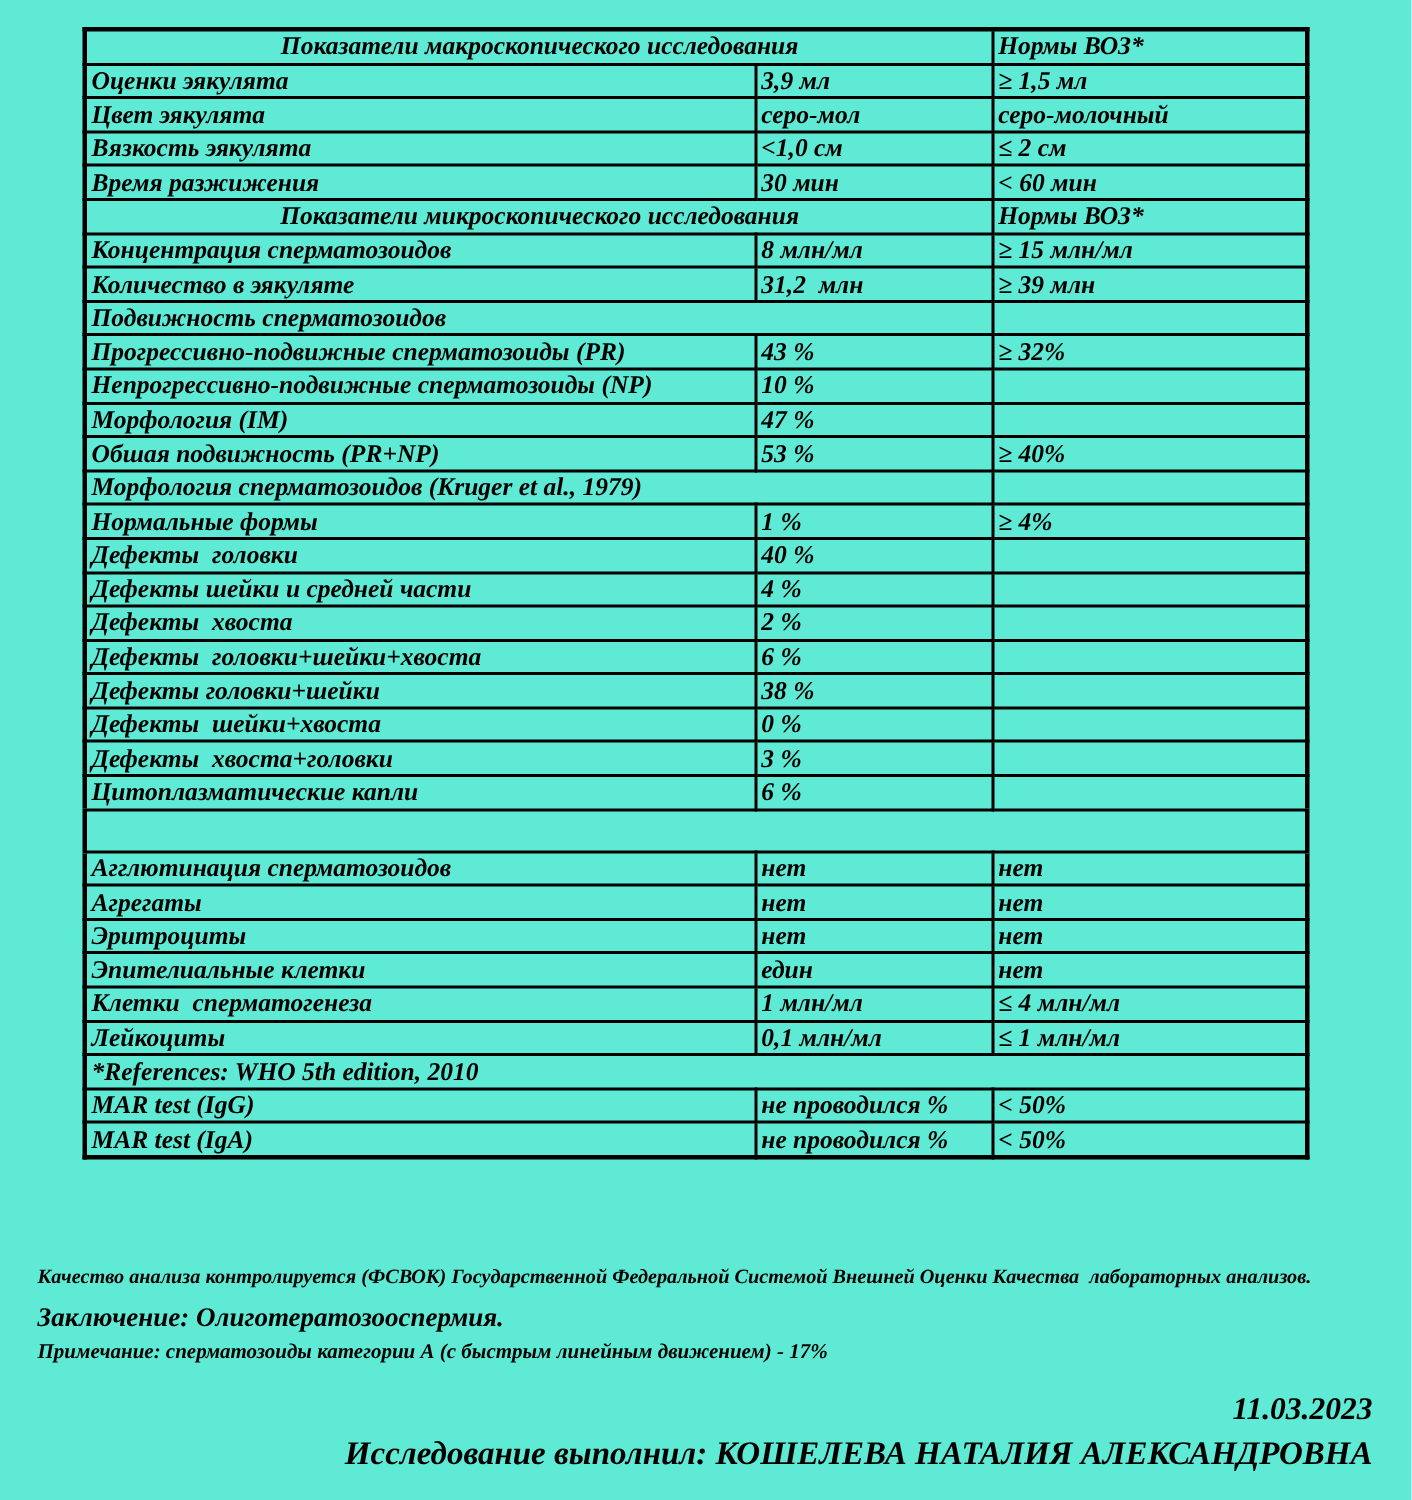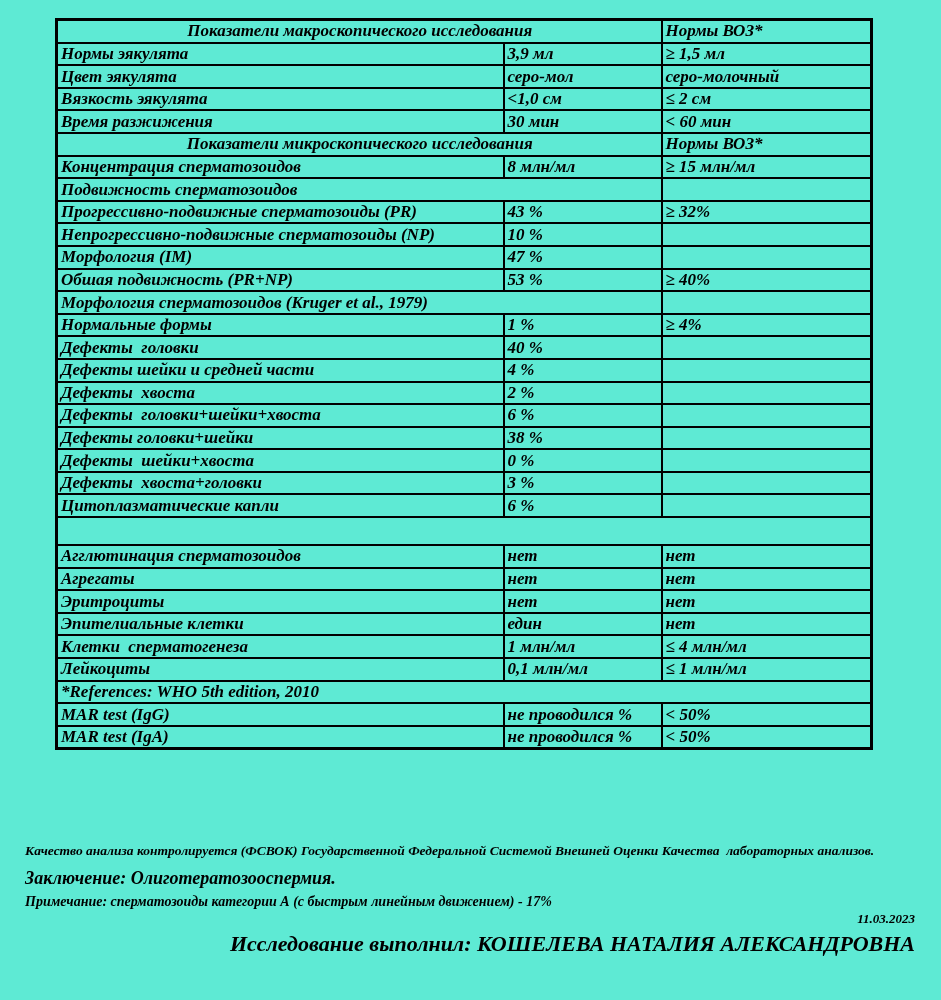--- a/index.html
+++ b/index.html
@@ -39,42 +39,42 @@
   .footer { position: absolute; left: 25px; top: 842px; width: 890px; }
   .quality-note {
     font-size: 13.5px;
     font-weight: bold;
     line-height: 1.4;
     width: 882px;
     white-space: pre-wrap;
   }
   .conclusion { font-size: 18px; font-weight: bold; margin-top: 7px; }
   .note       { font-size: 14px; font-weight: bold; margin-top: 5px; }
-  .date-line  { font-size: 13px; font-weight: bold; margin-top: 1px; text-align: right; }
+  .date-line  { font-size: 21px; font-weight: bold; margin-top: 17px; text-align: right; }
   .performer  { font-size: 22px; font-weight: bold; margin-top: 4px; text-align: right; }
 </style>
 </head>
 <body>
 
 <div class="page">
 
   <div class="table-wrap">
     <table class="report">
       <colgroup>
         <col class="c1">
           <col class="c2">
           <col class="c3">
       </colgroup>
       <tbody>
           <tr>
             <td colspan="2" class="center">Показатели макроскопического исследования</td>
             <td>Нормы ВОЗ*</td>
           </tr>
           <tr>
-            <td>Нормы эякулята</td>
+            <td>Оценки эякулята</td>
             <td>3,9 мл</td>
             <td>≥ 1,5 мл</td>
           </tr>
           <tr>
             <td>Цвет эякулята</td>
             <td>серо-мол</td>
             <td>серо-молочный</td>
           </tr>
           <tr>
             <td>Вязкость эякулята</td>
@@ -87,20 +87,25 @@
             <td>&lt; 60 мин</td>
           </tr>
           <tr>
             <td colspan="2" class="center">Показатели микроскопического исследования</td>
             <td>Нормы ВОЗ*</td>
           </tr>
           <tr>
             <td>Концентрация сперматозоидов</td>
             <td>8 млн/мл</td>
             <td>≥ 15 млн/мл</td>
+          </tr>
+          <tr>
+            <td>Количество в эякуляте</td>
+            <td>31,2  млн</td>
+            <td>≥ 39 млн</td>
           </tr>
           <tr>
             <td colspan="2">Подвижность сперматозоидов</td>
             <td></td>
           </tr>
           <tr>
             <td>Прогрессивно-подвижные сперматозоиды (PR)</td>
             <td>43 %</td>
             <td>≥ 32%</td>
           </tr>

